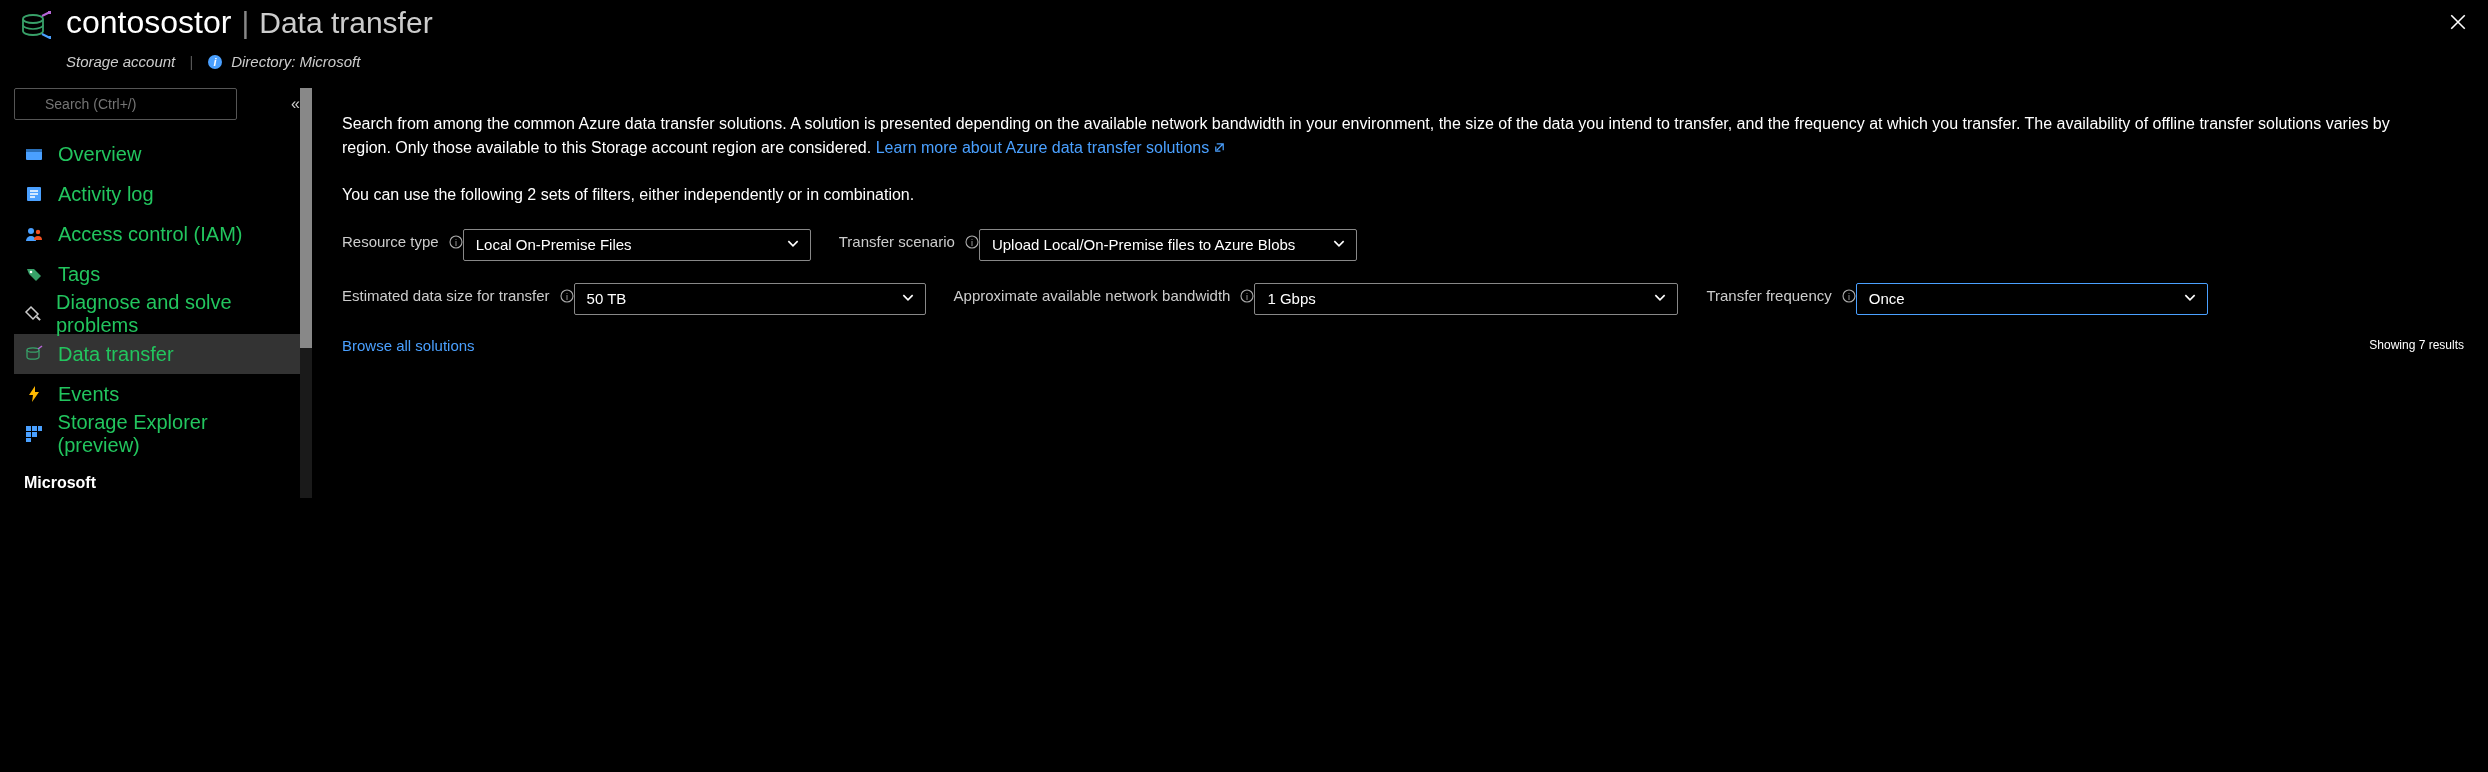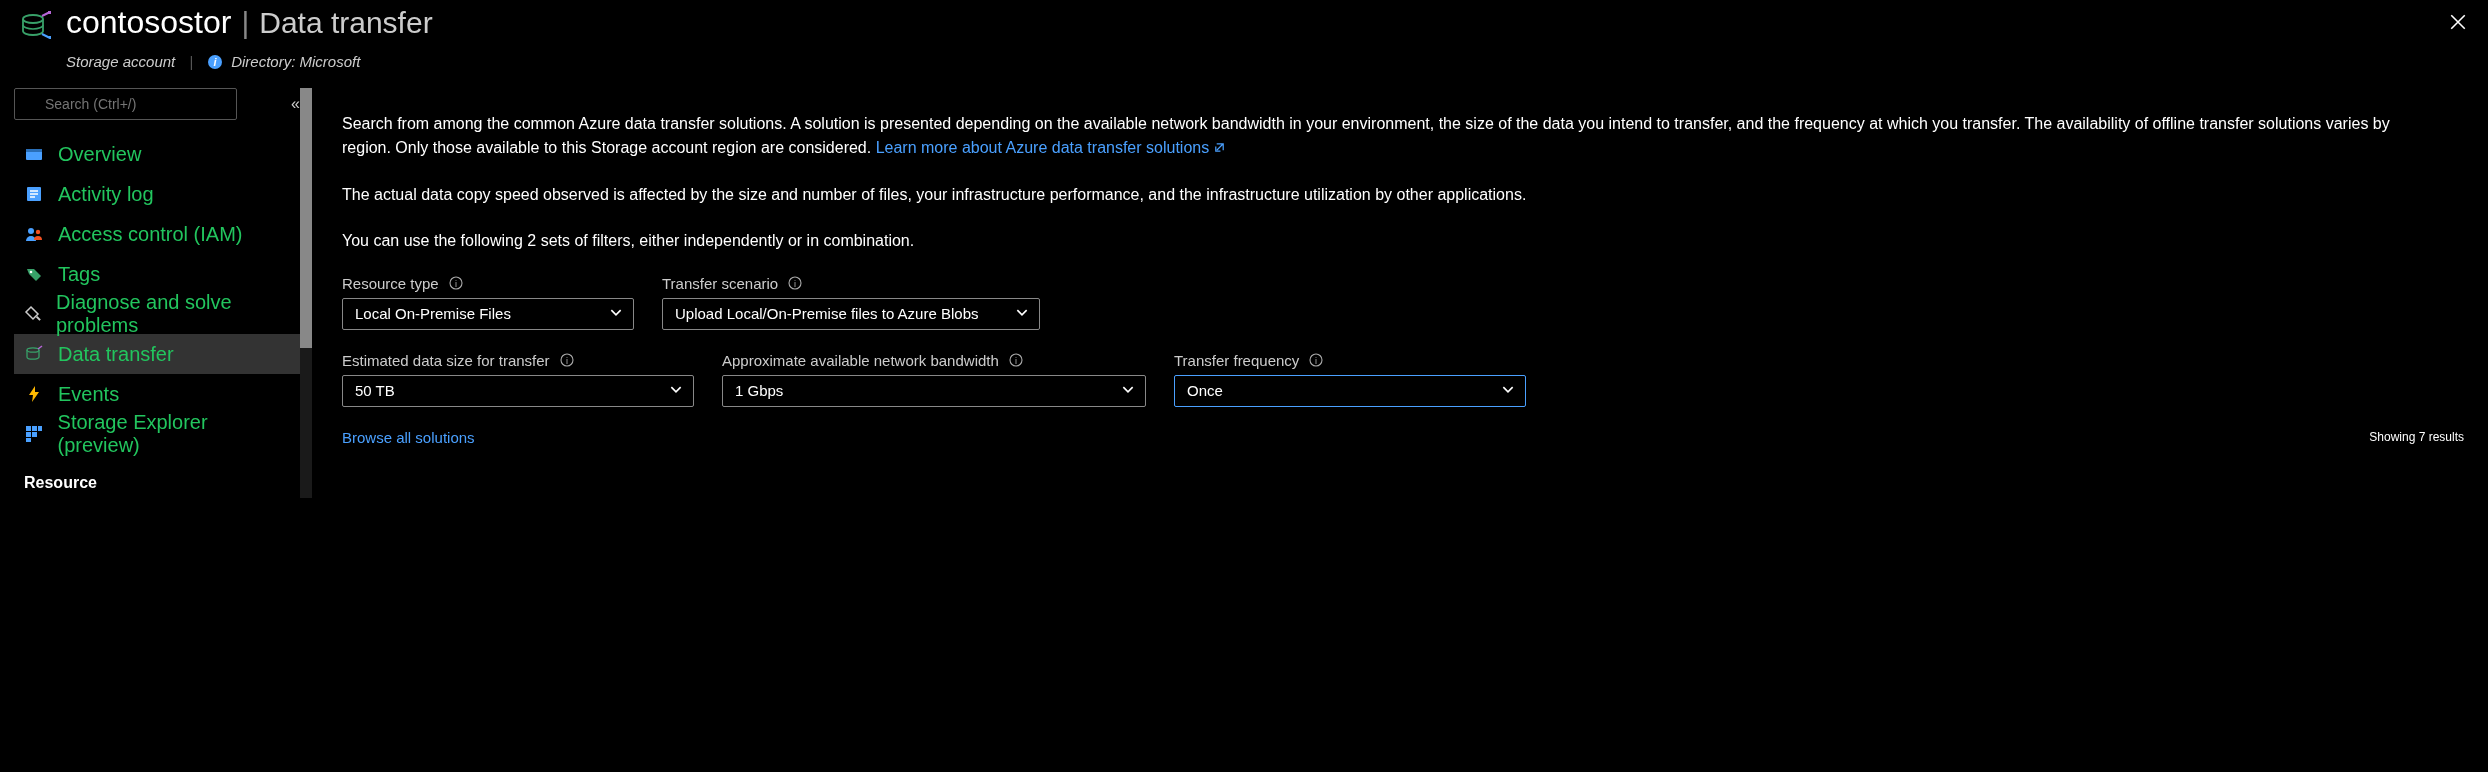--- a/index.html
+++ b/index.html
@@ -182,21 +182,21 @@
       margin-left: 4px;
       vertical-align: middle;
     }
     .filter-row {
       display: flex;
       gap: 28px;
       margin-bottom: 22px;
     }
     .filter-group {
       display: flex;
-      flex-direction: column;
+      flex-direction: row;
     }
     .filter-label {
       display: flex;
       align-items: center;
       font-size: 15px;
       color: #cccccc;
       margin-bottom: 6px;
     }
     .filter-info {
       margin-left: 10px;
@@ -374,47 +374,46 @@
             <rect x="7" y="1" width="5" height="5" fill="#4aa0ff"></rect>
             <rect x="13" y="1" width="4" height="5" fill="#4aa0ff"></rect>
             <rect x="1" y="7" width="5" height="5" fill="#4aa0ff"></rect>
             <rect x="7" y="7" width="5" height="5" fill="#4aa0ff"></rect>
             <rect x="1" y="13" width="5" height="4" fill="#4aa0ff"></rect>
           </svg>
       </span>
       <span>Storage Explorer (preview)</span>
     </div>
 
-    <div class="nav-section">Resource</div>
+    <div class="nav-section">Microsoft</div>
   </div>
 
   <div class="scrollbar-track">
     <div class="scrollbar-thumb"></div>
   </div>
 
   <div class="main">
     <div class="intro-text">
       <span>Search from among the common Azure data transfer solutions. A solution is presented depending on the available network bandwidth in your environment, the size of the data you intend to transfer, and the frequency at which you transfer. The availability of offline transfer solutions varies by region. Only those available to this Storage account region are considered. </span><a href="#"><span>Learn more about Azure data transfer solutions</span><span class="link-icon"><svg viewBox="0 0 14 14" width="13" height="13">
               <path d="M4 3h7v7M11 3L4 10" stroke="#4aa0ff" stroke-width="1.3" fill="none"></path>
               <path d="M3 6v5h5" stroke="#4aa0ff" stroke-width="1.3" fill="none"></path>
             </svg></span></a>
     </div>
-    <div class="intro-text">The actual data copy speed observed is affected by the size and number of files, your infrastructure performance, and the infrastructure utilization by other applications.</div>
     <div class="intro-text">You can use the following 2 sets of filters, either independently or in combination.</div>
 
     <div class="filter-row">
       <div class="filter-group">
         <div class="filter-label">
           <span>Resource type</span>
           <span class="filter-info"><svg viewBox="0 0 14 14" width="14" height="14">
                 <circle cx="7" cy="7" r="6" fill="none" stroke="#aaaaaa" stroke-width="1.1"></circle>
                 <text x="7" y="10.5" text-anchor="middle" fill="#aaaaaa" font-size="9" font-family="sans-serif">i</text>
               </svg></span>
         </div>
-        <div class="select-box" style="width:292px">
+        <div class="select-box" style="width:348px">
           <span>Local On-Premise Files</span>
           <span class="select-chevron"><svg viewBox="0 0 12 12" width="14" height="14">
                 <path d="M2 4 L6 8 L10 4" stroke="#ffffff" stroke-width="1.4" fill="none"></path>
               </svg></span>
         </div>
       </div>
 
       <div class="filter-group">
         <div class="filter-label">
           <span>Transfer scenario</span>

